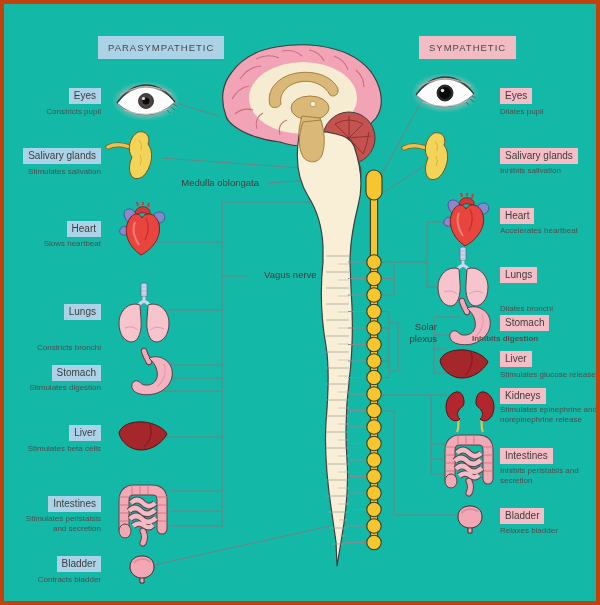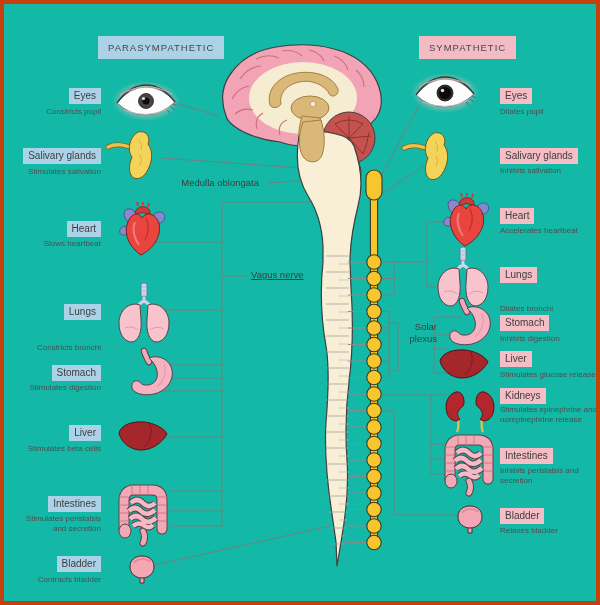--- a/index.html
+++ b/index.html
@@ -328,31 +328,31 @@
 <div class="olbl pink" style="left:496px;top:144px;">Salivary glands</div>
 <div class="cap" style="left:496px;top:162px;text-align:center;">Inhibits salivation</div>
 
 <div class="olbl pink" style="left:496px;top:204px;">Heart</div>
 <div class="cap" style="left:496px;top:222px;">Accelerates heartbeat</div>
 
 <div class="olbl pink" style="left:496px;top:263px;">Lungs</div>
 <div class="cap" style="left:496px;top:300px;">Dilates bronchi</div>
 
 <div class="olbl pink" style="left:496px;top:311px;">Stomach</div>
-<div class="cap" style="left:496px;top:330px;">Inhibits digestion</div>
+<div class="cap" style="left:468px;top:330px;font-weight:bold;">Inhibits digestion</div>
 
 <div class="olbl pink" style="left:496px;top:347px;">Liver</div>
 <div class="cap" style="left:496px;top:366px;">Stimulates glucose release</div>
 
 <div class="olbl pink" style="left:496px;top:384px;">Kidneys</div>
 <div class="cap wrap" style="left:496px;top:401px;width:106px;">Stimulates epinephrine and norepinephrine release</div>
 
 <div class="olbl pink" style="left:496px;top:444px;">Intestines</div>
 <div class="cap wrap" style="left:496px;top:462px;width:90px;">Inhibits peristalsis and secretion</div>
 
 <div class="olbl pink" style="left:496px;top:504px;">Bladder</div>
 <div class="cap" style="left:496px;top:522px;">Relaxes bladder</div>
 
 <div class="center-lbl" style="right:337px;top:173px;">Medulla oblongata</div>
-<div class="center-lbl" style="left:247px;top:265px;text-decoration:underline;">Vagus nerve</div>
+<div class="center-lbl" style="left:260px;top:265px;">Vagus nerve</div>
 <div class="center-lbl wrap" style="left:395px;top:317px;width:38px;text-align:right;">Solar plexus</div>
 
 </div>
 
 </body></html>

